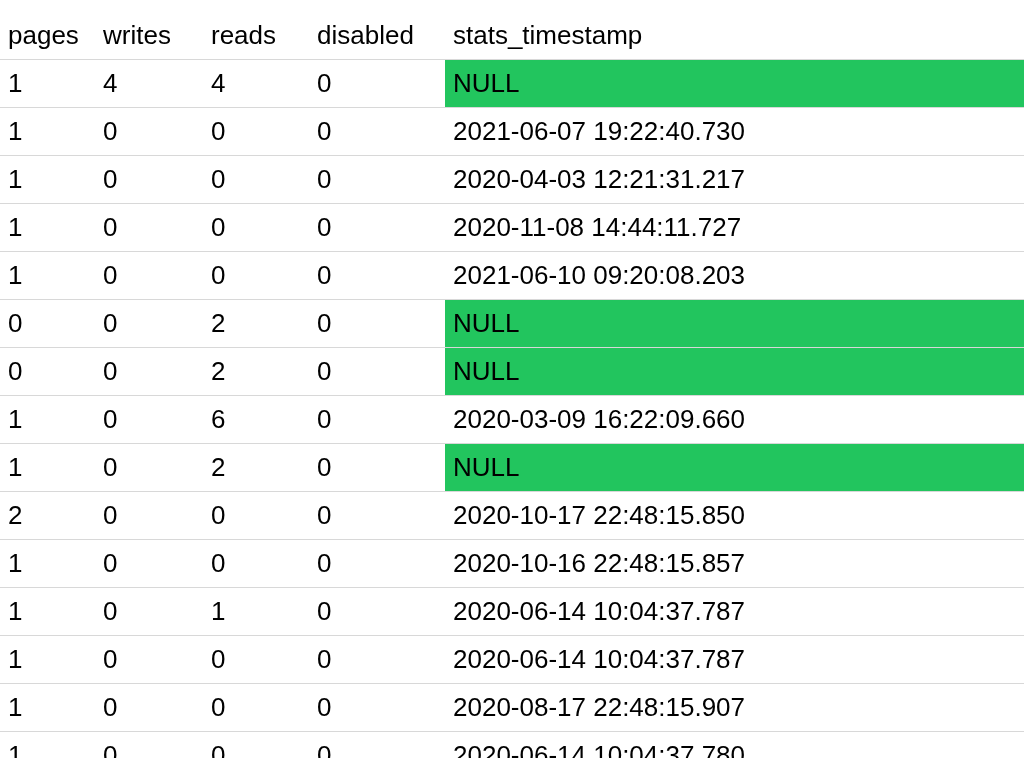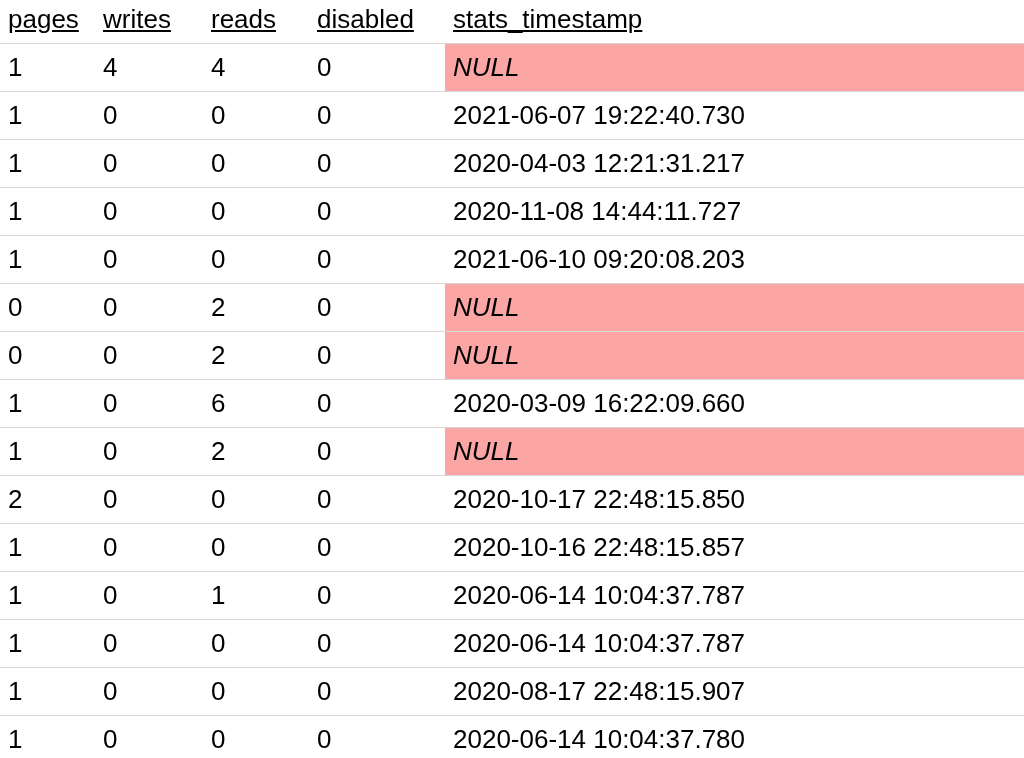--- a/index.html
+++ b/index.html
@@ -23,32 +23,30 @@
     }
     th, td {
       text-align: left;
       border-bottom: 1px solid #d8d8d8;
       padding: 8px 8px;
       font-weight: normal;
       white-space: nowrap;
       overflow: hidden;
     }
     th {
-      padding-top: 4px;
+      padding-top: 20px;
       padding-bottom: 8px;
-      text-decoration: underline;
     }
     col.c1 { width: 95px; }
     col.c2 { width: 108px; }
     col.c3 { width: 106px; }
     col.c4 { width: 136px; }
     col.c5 { width: auto; }
     .null-cell {
-      background: #fca5a5;
-      font-style: italic;
+      background: #22c55e;
     }
     thead tr th {
       border-bottom: 1px solid #d8d8d8;
     }
   </style>
 </head>
 <body>
 
 <table>
   <colgroup>

